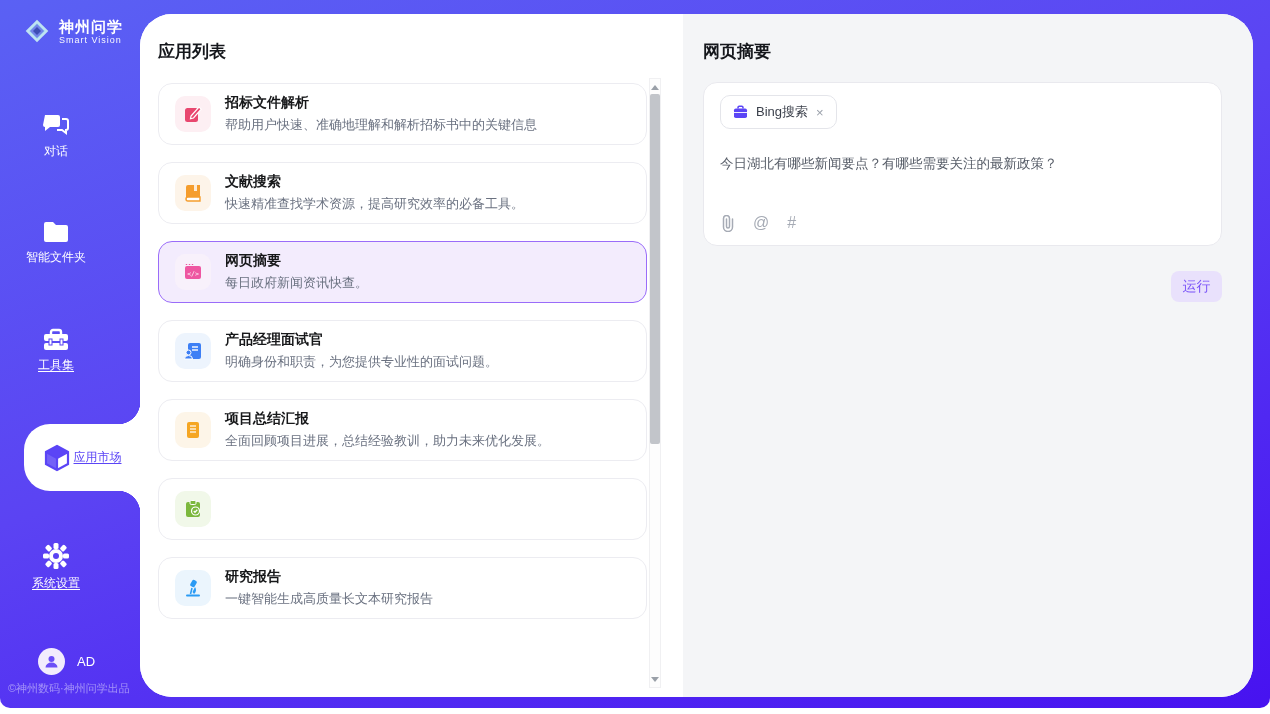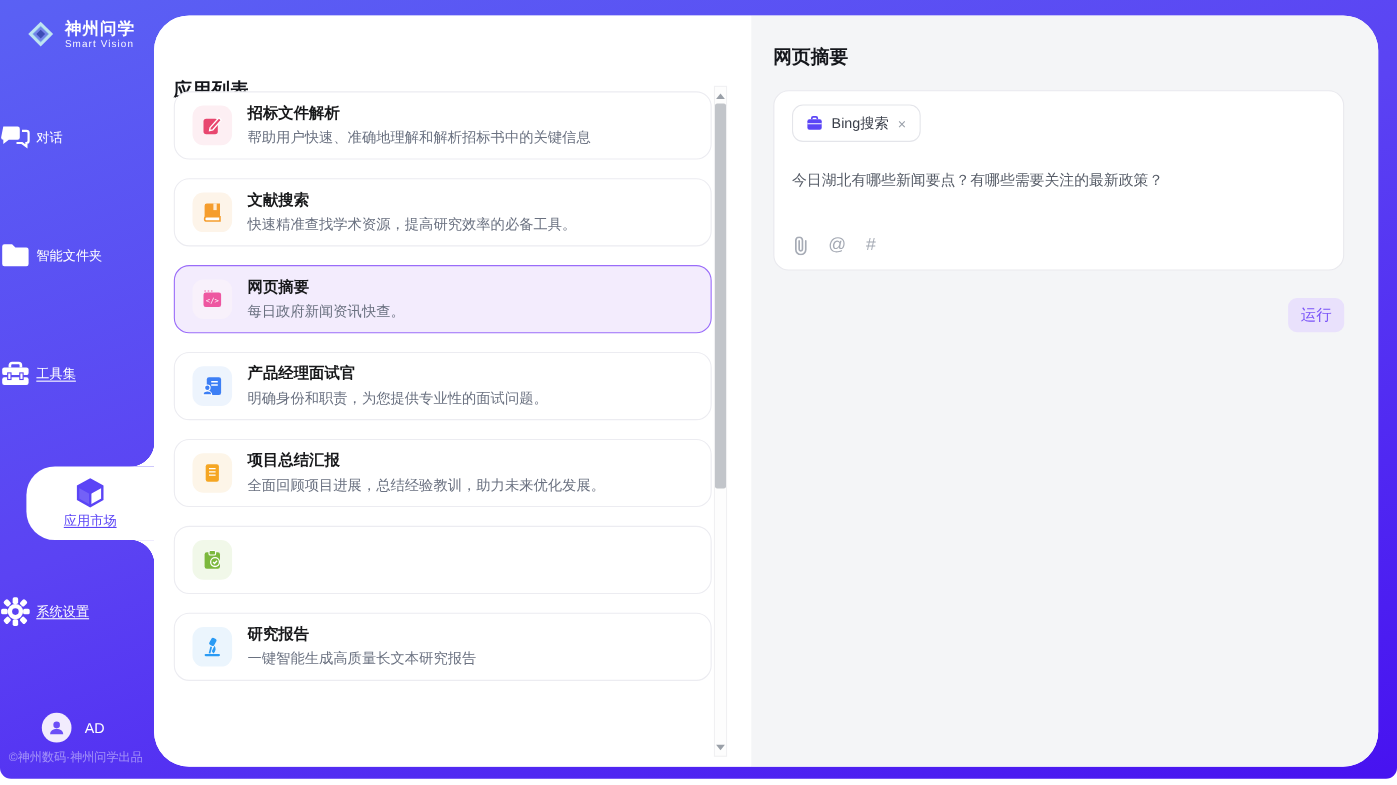--- a/index.html
+++ b/index.html
@@ -10,27 +10,27 @@
   .frame { position:absolute; left:0; top:0; width:1270px; height:708px;
     background:linear-gradient(160deg,#5a61f4 0%,#5b43f3 45%,#5028f2 75%,#4712f0 100%);
     border-radius:0 0 10px 10px; }
 
   
   .sidebar { position:absolute; left:0; top:0; width:140px; height:708px; color:#fff; }
   .logo { position:absolute; left:22px; top:16px; display:flex; align-items:center; gap:7px; }
   .logo-name { font-size:15px; font-weight:bold; letter-spacing:1px; line-height:17px; }
   .logo-sub { font-size:9px; letter-spacing:1px; opacity:.95; }
 
-  .nav-item { position:absolute; left:0; width:112px; display:flex; flex-direction:row;
+  .nav-item { position:absolute; left:0; width:112px; display:flex; flex-direction:column;
     align-items:center; gap:5px; cursor:pointer; }
   .nav-label { font-size:12px; color:#fff; }
   .nav-label.u { text-decoration:underline; text-underline-offset:2px; }
 
   .nav-bubble { position:absolute; left:24px; right:0; top:424px; height:67px;
-    background:#fff; border-radius:26px 0 0 26px; display:flex; flex-direction:column;
+    background:#fff; border-radius:26px 0 0 26px; display:flex; flex-direction:row;
     align-items:center; justify-content:center; gap:3px; cursor:pointer; }
   .nav-bubble::before { content:""; position:absolute; right:0; top:-22px; width:22px; height:22px;
     background:radial-gradient(circle at 0 0, rgba(0,0,0,0) 22px, #fff 22.5px); }
   .nav-bubble::after { content:""; position:absolute; right:0; bottom:-22px; width:22px; height:22px;
     background:radial-gradient(circle at 0 100%, rgba(0,0,0,0) 22px, #fff 22.5px); }
   .nav-bubble .nav-label { color:#5b45f6; text-decoration:underline; text-underline-offset:2px; }
 
   .user-row { position:absolute; left:38px; top:648px; display:flex; align-items:center; gap:12px; }
   .avatar { width:27px; height:27px; border-radius:50%; background:#f2ecfd; display:flex;
     align-items:center; justify-content:center; }
@@ -38,21 +38,21 @@
   .copyright { position:absolute; left:8px; top:681px; font-size:11px; color:rgba(255,255,255,.45);
     white-space:nowrap; }
 
   
   .content { position:absolute; left:140px; top:14px; width:1113px; height:683px;
     border-radius:32px; overflow:hidden; display:flex; background:#fff; }
 
   
   .list-panel { width:543px; background:#fff; position:relative; flex:none; }
   .panel-title { font-size:17px; font-weight:bold; color:#15171c; }
-  .list-panel .panel-title { position:absolute; left:18px; top:26px;margin-top:30px; }
+  .list-panel .panel-title { position:absolute; left:18px; top:26px; }
   .cards { position:absolute; left:18px; top:69px; width:489px; }
   .card { height:62px; border:1px solid #ececf1; border-radius:14px; background:#fff;
     margin-bottom:17px; display:flex; align-items:center; padding:0 14px 0 16px; cursor:pointer; }
   .card.selected { background:#f3ecfd; border:1.5px solid #9a6cf9; }
   .tile { width:36px; height:36px; border-radius:10px; flex:none; display:flex;
     align-items:center; justify-content:center; margin-right:14px; }
   .card-text { display:flex; flex-direction:column; gap:4px; min-width:0; }
   .card-title { font-size:14px; font-weight:bold; color:#17181a; white-space:nowrap; }
   .card-desc { font-size:13px; color:#6a7180; white-space:nowrap; }
 

